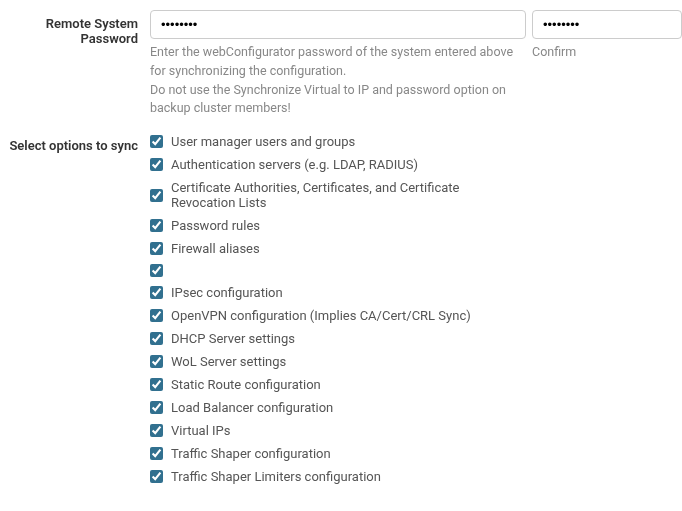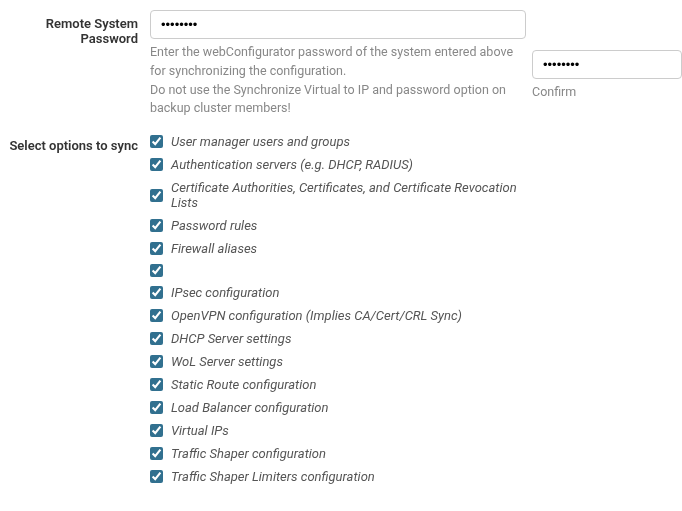--- a/index.html
+++ b/index.html
@@ -29,21 +29,20 @@
     font-size: 13px;
   }
   .input-col {
     flex: 1;
     padding-right: 6px;
     min-width: 0;
   }
   .confirm-col {
     width: 150px;
     flex-shrink: 0;
-    margin-top: 40px;
   }
   input[type="password"] {
     width: 100%;
     padding: 6px 10px;
     border: 1px solid #ccc;
     border-radius: 4px;
     font-size: 13px;
     margin-bottom: 4px;
   }
   .help-text {
@@ -57,21 +56,20 @@
     padding: 2px 0;
     margin-bottom: 4px;
   }
   .checkbox-row input[type="checkbox"] {
     margin-right: 8px;
     accent-color: #31708f;
   }
   .checkbox-row span {
     color: #555;
     font-size: 13px;
-    font-style: italic;
   }
 </style>
 </head>
 <body>
 
 <div class="form-section">
   <div class="form-row">
     <div class="label-col">
       <div>Remote System</div>
       <div>Password</div>
@@ -89,21 +87,21 @@
 
   <div class="form-row" style="margin-top:14px;">
     <div class="label-col">Select options to sync</div>
     <div class="input-col" id="sync-options">
         <div class="checkbox-row">
           <input type="checkbox" checked="" style="">
           <span>User manager users and groups</span>
         </div>
         <div class="checkbox-row">
           <input type="checkbox" checked="" style="">
-          <span>Authentication servers (e.g. DHCP, RADIUS)</span>
+          <span>Authentication servers (e.g. LDAP, RADIUS)</span>
         </div>
         <div class="checkbox-row">
           <input type="checkbox" checked="" style="">
           <span>Certificate Authorities, Certificates, and Certificate Revocation Lists</span>
         </div>
         <div class="checkbox-row">
           <input type="checkbox" checked="" style="">
           <span>Password rules</span>
         </div>
         <div class="checkbox-row">

